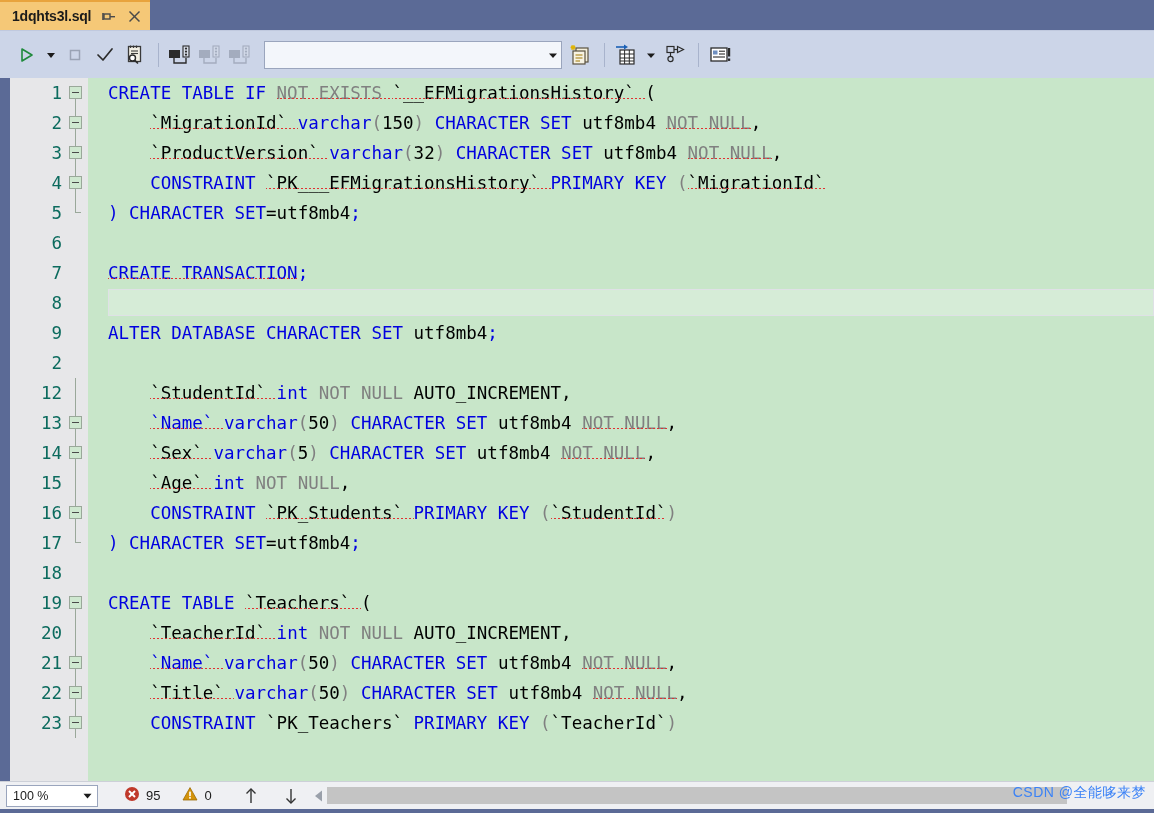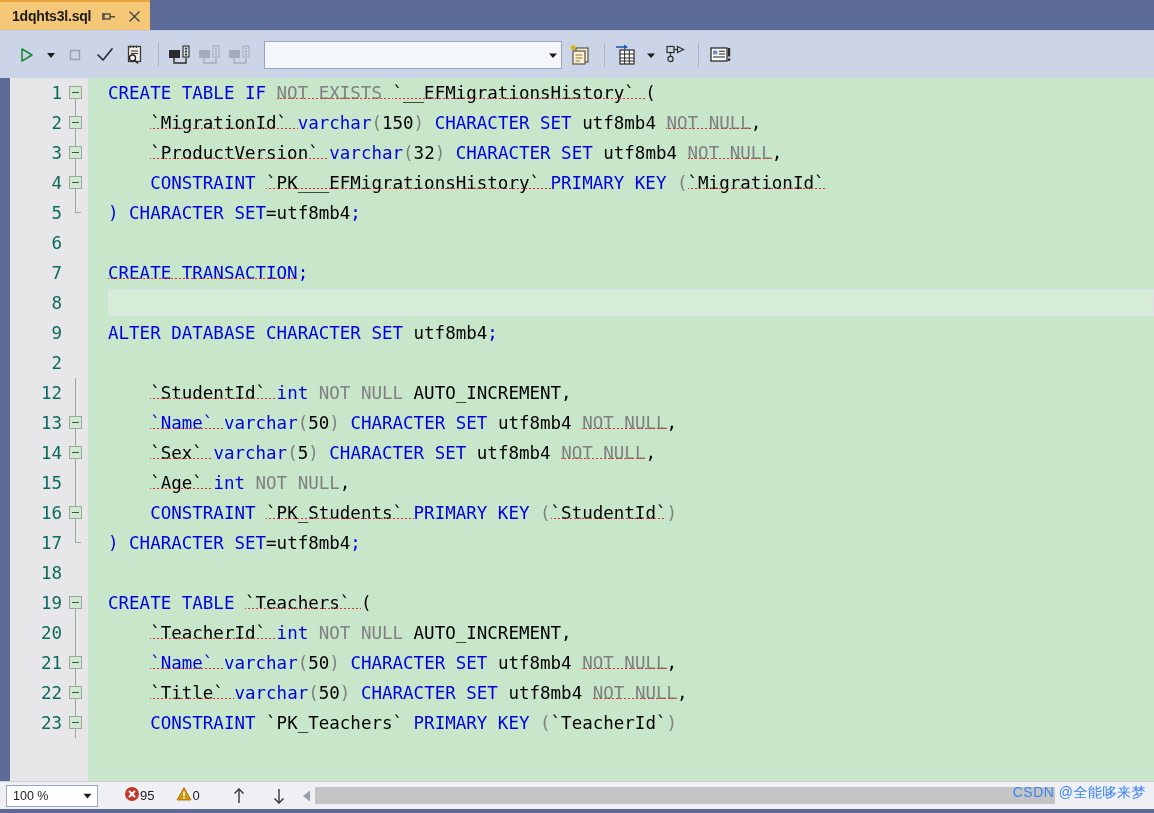--- a/index.html
+++ b/index.html
@@ -213,21 +213,21 @@
     box-sizing: border-box;
     display: flex; align-items: center;
     font-size: 12.5px;
     color: #1b1b1b;
     padding-left: 6px;
     font-family: "Liberation Sans", sans-serif;
   }
   .zoom-combo .z-arrow { margin-left: auto; margin-right: 5px; }
   .sb-item {
     display: flex; align-items: center;
-    gap: 0;
+    gap: 6px;
     font-size: 13px;
     color: #1b1b1b;
     font-family: "Liberation Sans", sans-serif;
   }
   .sb-arrow {
     width: 26px; height: 26px;
     display: flex; align-items: center; justify-content: center;
     font-size: 17px; color: #333;
   }
   .hscroll-wrap {

